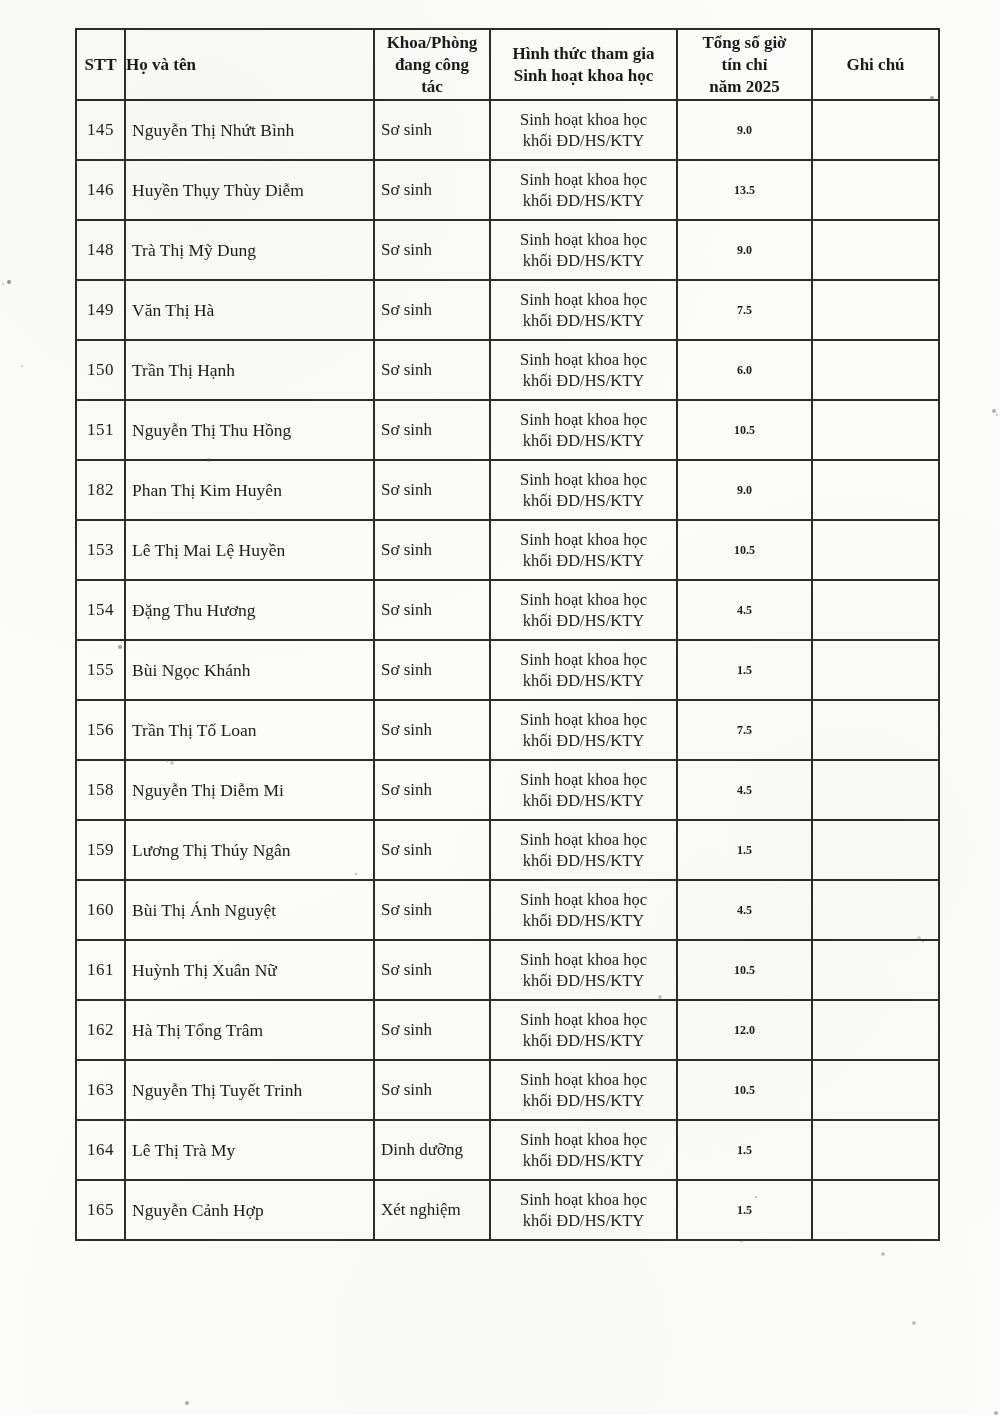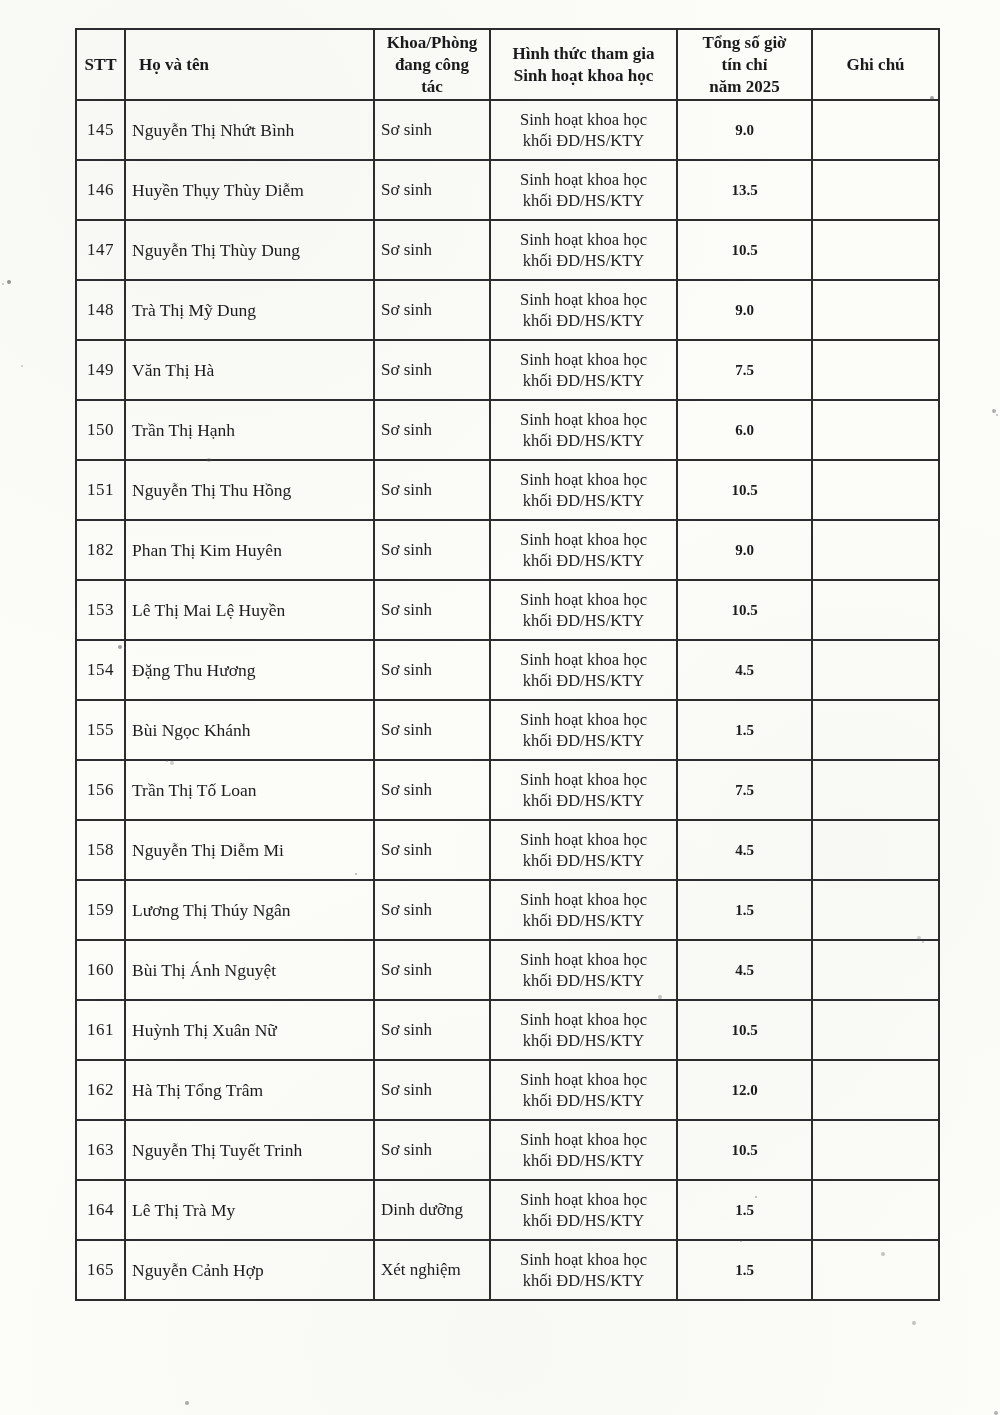--- a/index.html
+++ b/index.html
@@ -59,21 +59,21 @@
   .roster th {
     font-weight: bold;
     font-size: 17px;
     line-height: 1.28;
     text-align: center;
     white-space: pre-line;
     color: #1a191c;
   }
   .roster th.h-name {
     text-align: left;
-    padding-left: 13px;
+    padding-left: 0;
   }
 
   .c-stt {
     text-align: center;
     font-size: 17px;
     letter-spacing: 0.5px;
   }
   .c-name {
     text-align: left;
     padding-left: 13px;
@@ -84,21 +84,21 @@
     font-size: 17px;
   }
   .c-form {
     text-align: center;
     font-size: 16.5px;
     line-height: 1.3;
     white-space: pre-line;
   }
   .c-hours {
     text-align: center;
-    font-size: 15px;
+    font-size: 12px;
     font-weight: bold;
   }
   .c-note { text-align: center; font-size: 16px; }
 
   
   .scan-noise {
     position: absolute;
     left: 0; top: 0;
     width: 2px; height: 2px;
     background: transparent;
@@ -171,29 +171,20 @@
         <tr>
       <td class="c-stt">146</td>
       <td class="c-name">Huyền Thụy Thùy Diễm</td>
       <td class="c-dept">Sơ sinh</td>
       <td class="c-form">Sinh hoạt khoa học
 khối ĐD/HS/KTY</td>
       <td class="c-hours">13.5</td>
       <td class="c-note"></td>
     </tr>
         <tr>
-      <td class="c-stt">147</td>
-      <td class="c-name">Nguyễn Thị Thùy Dung</td>
-      <td class="c-dept">Sơ sinh</td>
-      <td class="c-form">Sinh hoạt khoa học
-khối ĐD/HS/KTY</td>
-      <td class="c-hours">10.5</td>
-      <td class="c-note"></td>
-    </tr>
-        <tr>
       <td class="c-stt">148</td>
       <td class="c-name">Trà Thị Mỹ Dung</td>
       <td class="c-dept">Sơ sinh</td>
       <td class="c-form">Sinh hoạt khoa học
 khối ĐD/HS/KTY</td>
       <td class="c-hours">9.0</td>
       <td class="c-note"></td>
     </tr>
         <tr>
       <td class="c-stt">149</td>

